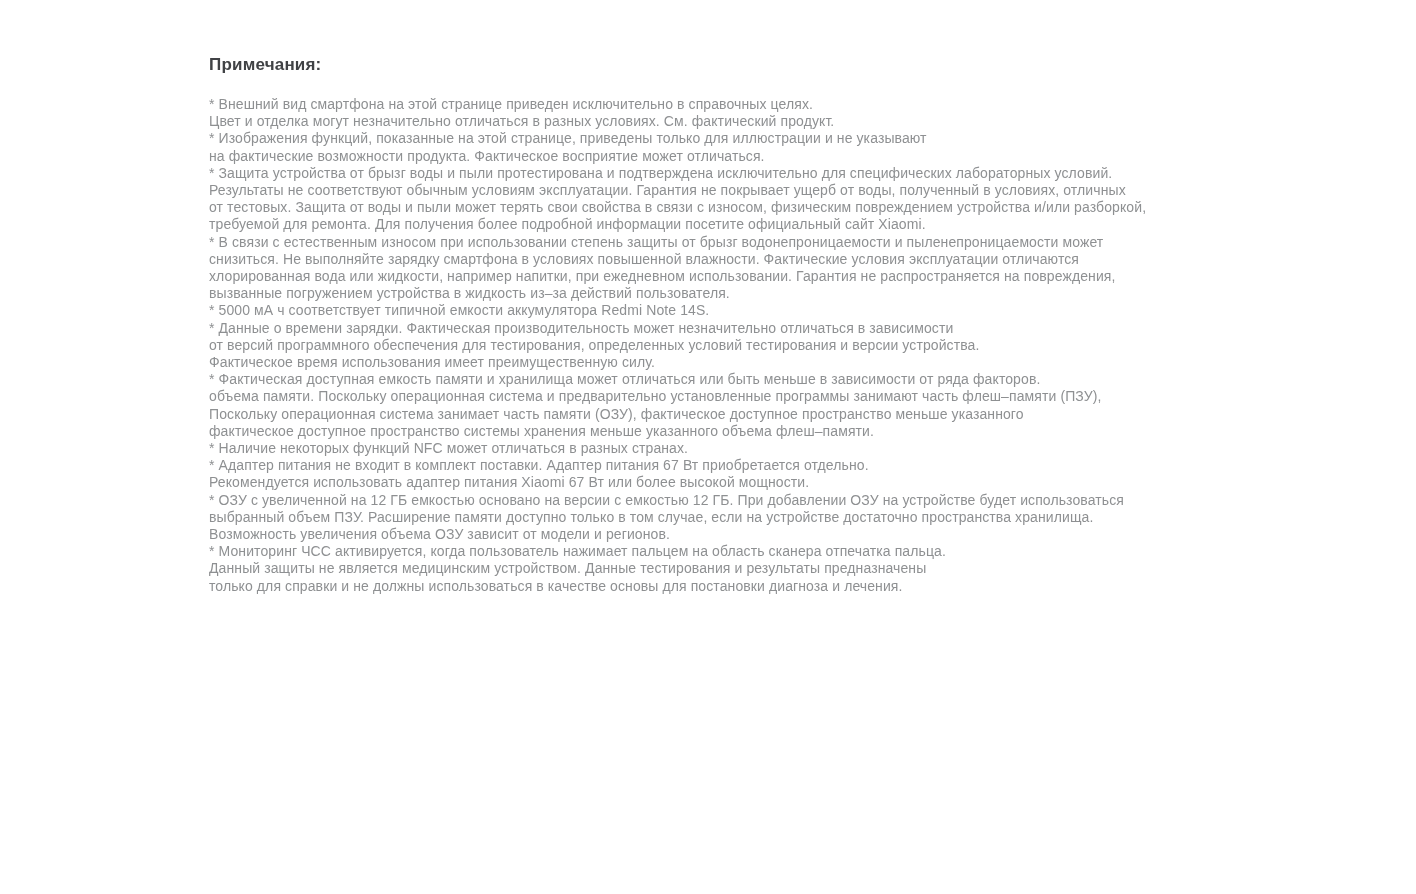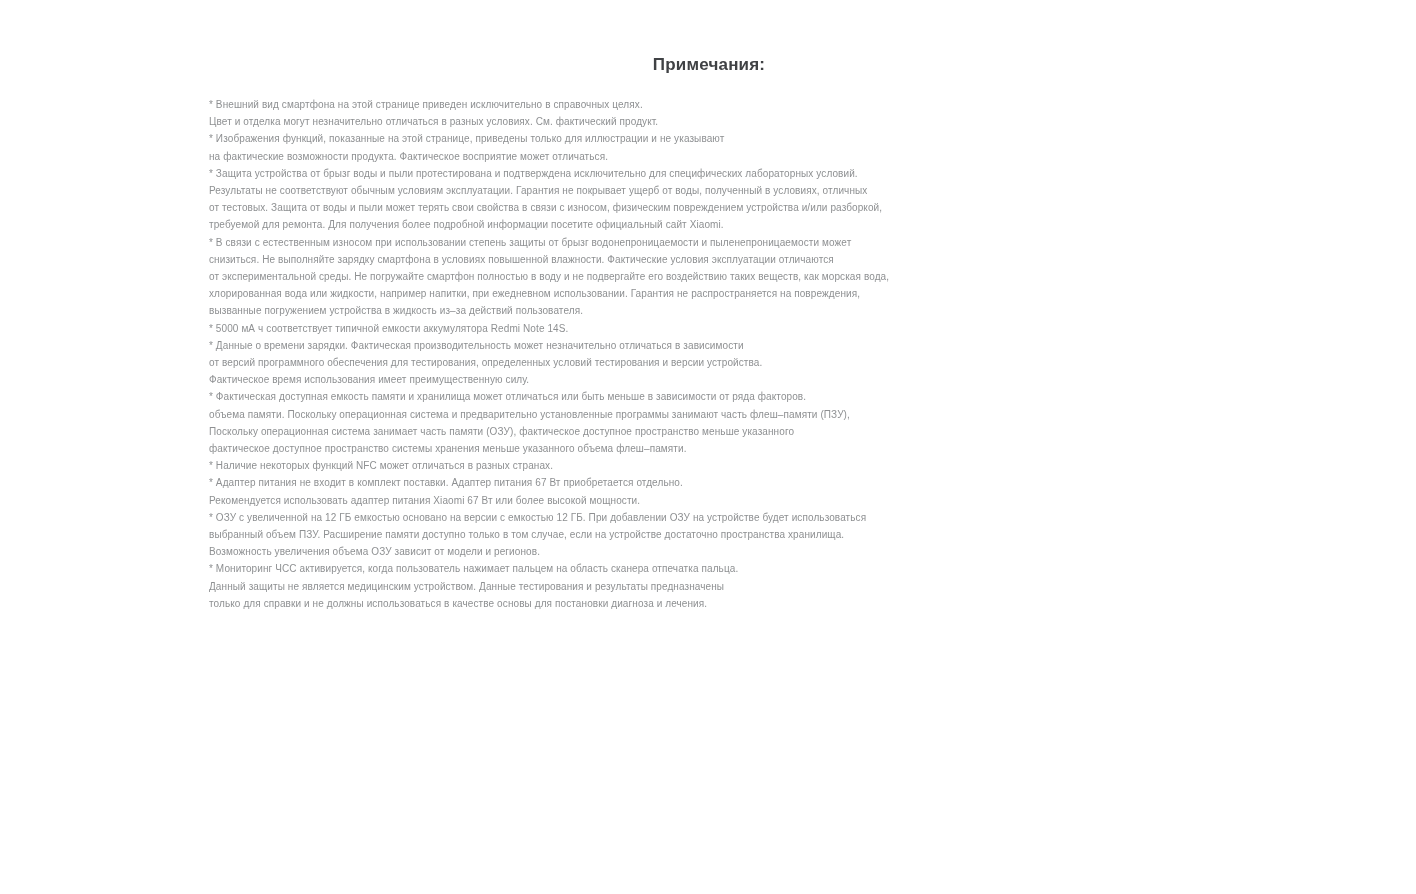--- a/index.html
+++ b/index.html
@@ -20,24 +20,23 @@
     top: 54px;
     width: 1000px;
   }
   .notes-heading {
     font-size: 17px;
     line-height: 21px;
     font-weight: 700;
     color: #404245;
     margin: 0 0 21px 0;
     letter-spacing: 0.2px;
-    text-align: center;
   }
   .notes-body {
-    font-size: 10px;
+    font-size: 14px;
     line-height: 17.2px;
     font-weight: 400;
     color: #8e9092;
     letter-spacing: 0.1px;
   }
   .note-line {
     white-space: nowrap;
   }
 </style>
 </head>
@@ -49,21 +48,20 @@
     <div class="note-line">* Внешний вид смартфона на этой странице приведен исключительно в справочных целях.</div>
     <div class="note-line">Цвет и отделка могут незначительно отличаться в разных условиях. См. фактический продукт.</div>
     <div class="note-line">* Изображения функций, показанные на этой странице, приведены только для иллюстрации и не указывают</div>
     <div class="note-line">на фактические возможности продукта. Фактическое восприятие может отличаться.</div>
     <div class="note-line">* Защита устройства от брызг воды и пыли протестирована и подтверждена исключительно для специфических лабораторных условий.</div>
     <div class="note-line">Результаты не соответствуют обычным условиям эксплуатации. Гарантия не покрывает ущерб от воды, полученный в условиях, отличных</div>
     <div class="note-line">от тестовых. Защита от воды и пыли может терять свои свойства в связи с износом, физическим повреждением устройства и/или разборкой,</div>
     <div class="note-line">требуемой для ремонта. Для получения более подробной информации посетите официальный сайт Xiaomi.</div>
     <div class="note-line">* В связи с естественным износом при использовании степень защиты от брызг водонепроницаемости и пыленепроницаемости может</div>
     <div class="note-line">снизиться. Не выполняйте зарядку смартфона в условиях повышенной влажности. Фактические условия эксплуатации отличаются</div>
-    <div class="note-line">от экспериментальной среды. Не погружайте смартфон полностью в воду и не подвергайте его воздействию таких веществ, как морская вода,</div>
     <div class="note-line">хлорированная вода или жидкости, например напитки, при ежедневном использовании. Гарантия не распространяется на повреждения,</div>
     <div class="note-line">вызванные погружением устройства в жидкость из–за действий пользователя.</div>
     <div class="note-line">* 5000 мА ч соответствует типичной емкости аккумулятора Redmi Note 14S.</div>
     <div class="note-line">* Данные о времени зарядки. Фактическая производительность может незначительно отличаться в зависимости</div>
     <div class="note-line">от версий программного обеспечения для тестирования, определенных условий тестирования и версии устройства.</div>
     <div class="note-line">Фактическое время использования имеет преимущественную силу.</div>
     <div class="note-line">* Фактическая доступная емкость памяти и хранилища может отличаться или быть меньше в зависимости от ряда факторов.</div>
     <div class="note-line">объема памяти. Поскольку операционная система и предварительно установленные программы занимают часть флеш–памяти (ПЗУ),</div>
     <div class="note-line">Поскольку операционная система занимает часть памяти (ОЗУ), фактическое доступное пространство меньше указанного</div>
     <div class="note-line">фактическое доступное пространство системы хранения меньше указанного объема флеш–памяти.</div>

